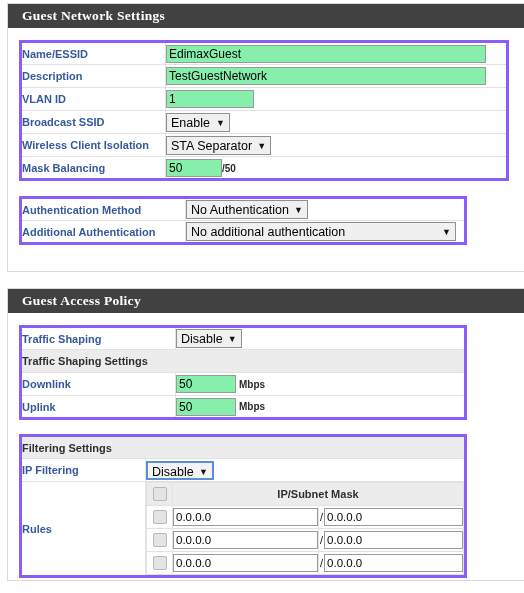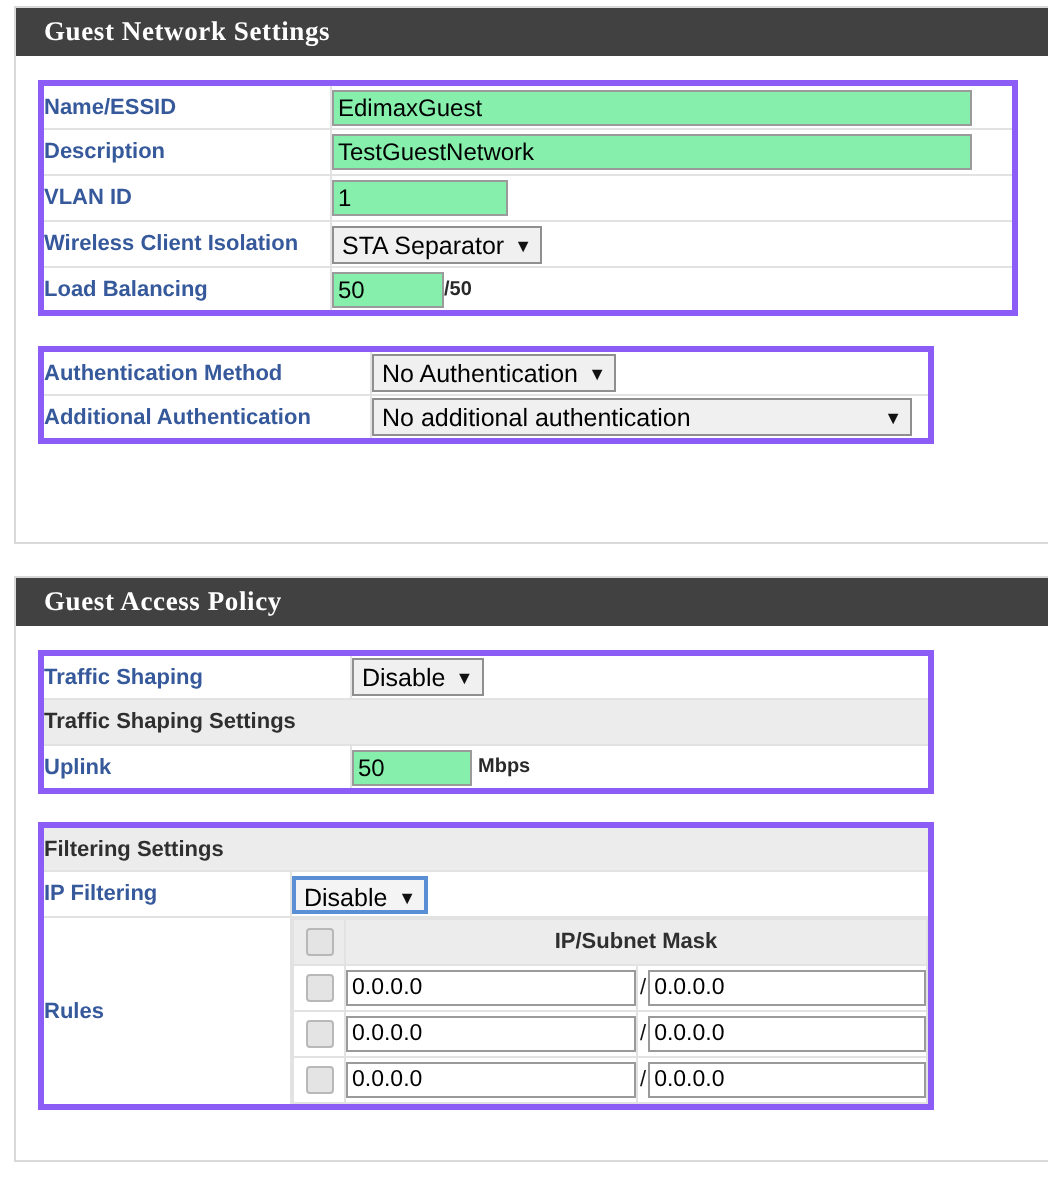--- a/index.html
+++ b/index.html
@@ -213,30 +213,39 @@
             <input class="txt" style="width: 320px;" value="TestGuestNetwork">
           </td>
         </tr>
         <tr>
           <td class="lbl">VLAN ID</td>
           <td class="val">
             <input class="txt" style="width: 88px;" value="1">
           </td>
         </tr>
         <tr>
+          <td class="lbl">Broadcast SSID</td>
+          <td class="val">
+            <span class="sel" style="min-width:64px;">
+              <span>Enable</span>
+              <span class="arw">▼</span>
+            </span>
+          </td>
+        </tr>
+        <tr>
           <td class="lbl">Wireless Client Isolation</td>
           <td class="val">
             <span class="sel" style="min-width:104px;">
               <span>STA Separator</span>
               <span class="arw">▼</span>
             </span>
           </td>
         </tr>
         <tr>
-          <td class="lbl">Load Balancing</td>
+          <td class="lbl">Mask Balancing</td>
           <td class="val">
             <input class="txt" style="width: 56px;" value="50"><span class="slash">/50</span>
           </td>
         </tr>
       </tbody>
     </table>
 
     <table class="st" style="width:448px; margin-top:15px;">
       <colgroup>
           <col style="width:165px">
@@ -281,20 +290,26 @@
           <td class="lbl">Traffic Shaping</td>
           <td class="val">
             <span class="sel" style="min-width:64px;">
               <span>Disable</span>
               <span class="arw">▼</span>
             </span>
           </td>
         </tr>
         <tr>
           <td class="subhdr" colspan="2">Traffic Shaping Settings</td>
+        </tr>
+        <tr>
+          <td class="lbl">Downlink</td>
+          <td class="val">
+            <input class="txt" style="width: 60px;" value="50"><span class="unit">Mbps</span>
+          </td>
         </tr>
         <tr>
           <td class="lbl">Uplink</td>
           <td class="val">
             <input class="txt" style="width: 60px;" value="50"><span class="unit">Mbps</span>
           </td>
         </tr>
       </tbody>
     </table>
 

